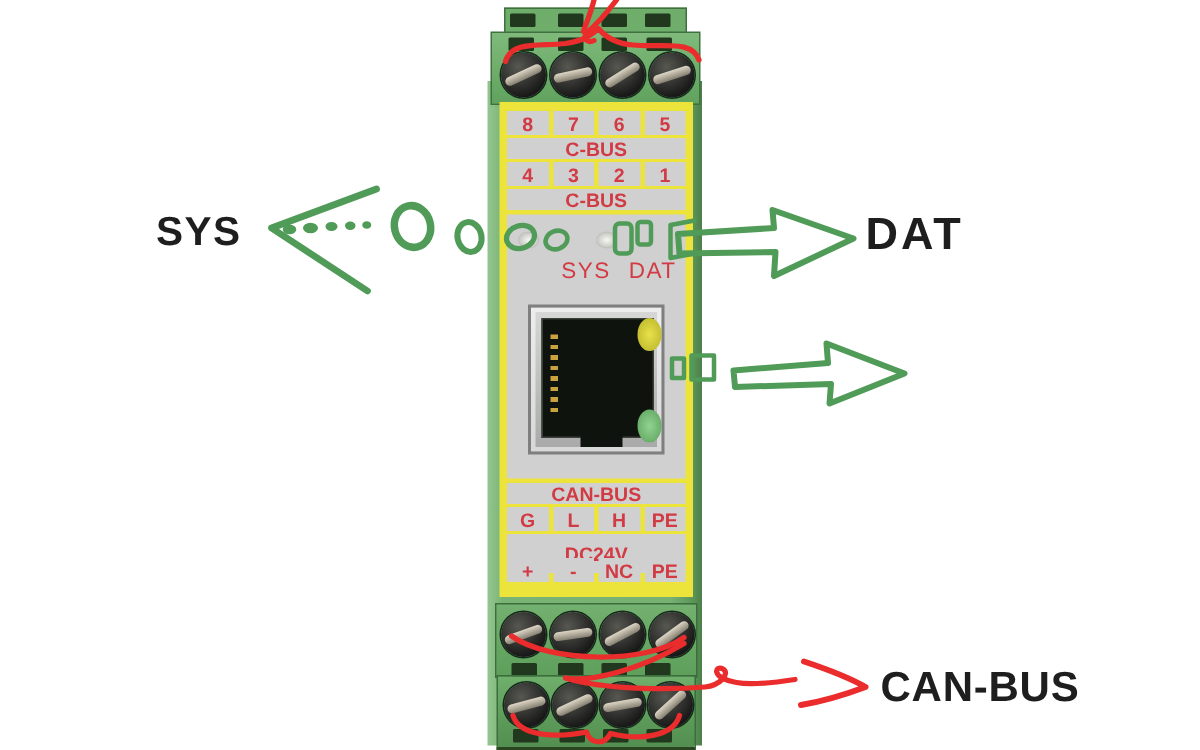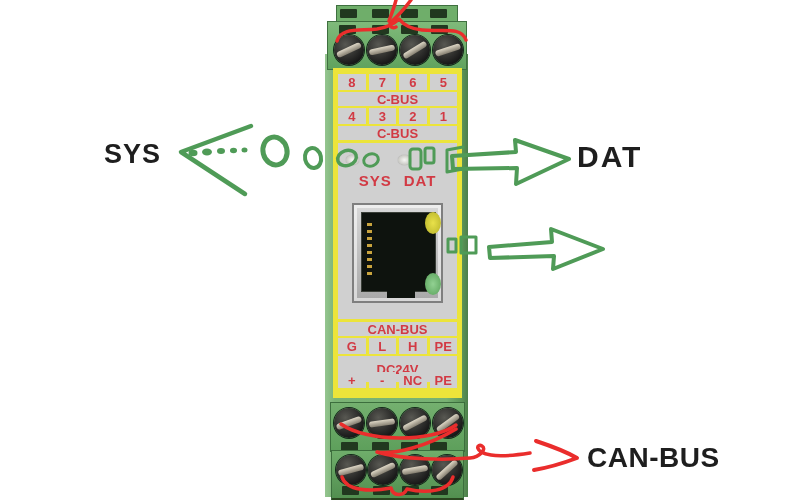--- a/index.html
+++ b/index.html
@@ -22,22 +22,22 @@
   .sslot{position:absolute;left:2px;top:12px;width:26px;height:6px;border-radius:3px;display:block;
     background:linear-gradient(180deg,#ded7c6,#857f71);}
   
   .yellow-panel{left:333px;top:68px;width:129px;height:330px;background:#ece43a;}
   .grid-row{position:absolute;left:5px;width:119px;display:flex;gap:3px;}
   .cell{flex:1;background:#d0d0d0;color:#d23a44;font-weight:bold;font-size:13px;line-height:1;
     display:flex;align-items:center;justify-content:center;}
   .panel-mid{position:absolute;left:5px;top:75px;width:119px;height:176px;background:#d0d0d0;}
   .led-dot{position:absolute;width:13px;height:10px;border-radius:50%;
     background:radial-gradient(#f6f6f3,#b4b4ae);box-shadow:0 0 1px #8a8a84;}
-  .led-label{position:absolute;top:29px;left:0;width:100%;text-align:center;color:#d23a44;
-    font-weight:bold;font-size:15px;letter-spacing:1px;}
+  .led-label{position:absolute;top:29px;left:0;width:100%;text-align:right;color:#d23a44;
+    font-weight:normal;font-size:15px;letter-spacing:1px;}
   .led-label span{margin:0 6px;}
   
   .rj45{position:absolute;left:14px;top:60px;width:91px;height:100px;
     background:linear-gradient(180deg,#d8d8d8,#a8a8a8);border:2px solid #7f7f7f;
     box-shadow:inset 0 0 0 3px rgba(255,255,255,.55);box-sizing:border-box;}
   .port{position:absolute;left:7px;top:7px;width:73px;height:78px;background:#0e130e;border:1px solid #3a3f38;}
   .port-tab{position:absolute;left:33px;top:84px;width:28px;height:9px;background:#0e130e;}
   .pins{position:absolute;left:13px;top:18px;width:5px;height:54px;
     background:repeating-linear-gradient(180deg,#c9a43e 0 3px,rgba(0,0,0,0) 3px 7px);}
   .led-y{position:absolute;left:71px;top:7px;width:16px;height:22px;border-radius:50%;

